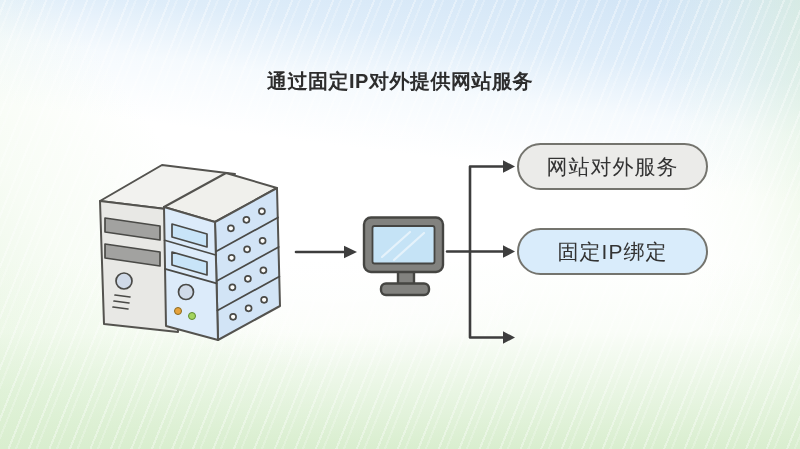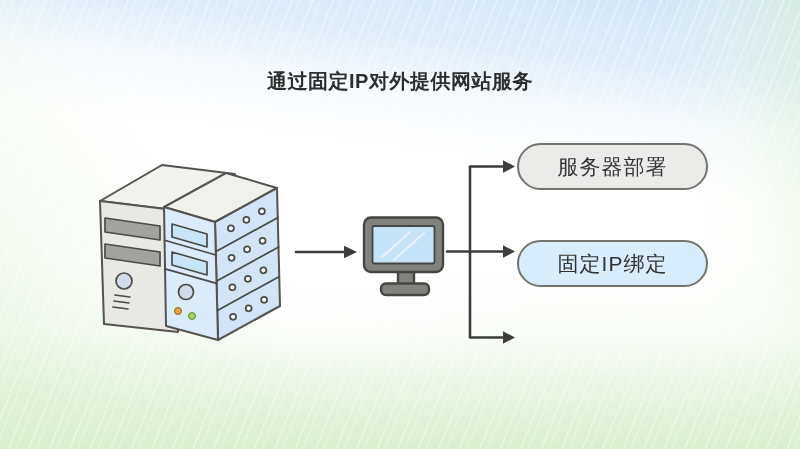--- a/index.html
+++ b/index.html
@@ -73,21 +73,21 @@
   .monitor-screen { fill:var(--monitor-screen, #c5e3f6); stroke:#454542; stroke-width:1.8; }
   .screen-shine   { stroke:rgba(255,255,255,0.55); stroke-width:2.2; stroke-linecap:round; }
 
   .step-box {
     position:absolute; left:517px; width:191px; height:47px;
     box-sizing:border-box; border:2px solid var(--box-border, #74746e);
     border-radius:24px; display:flex; align-items:center; justify-content:center;
     font-size:21px; font-weight:500; color:#333333; letter-spacing:1px;
   }
   .step-1 { top:143px; }
-  .step-2 { top:240px; }
+  .step-2 { top:228px; }
   .step-3 { top:315px; }
 </style>
 </head>
 <body>
 
 <div class="canvas" style="--bg-top: #cfe3f5; --bg-bottom: #d9eecf; --text: #2d2d2d; --line: #3d3d3d; --box-border: #74746e; --tower-gray: #e8e8e5; --tower-blue: #dcebfa; --monitor-frame: #82827f; --monitor-screen: #c5e3f6;">
 
   <div class="bg bg-blue"></div>
   <div class="bg bg-green"></div>
   <div class="bg bg-glow"></div>
@@ -152,19 +152,19 @@
 
     <g>
       <path class="flow-line" d="M447,251.5 H470 M470,166.5 V337.5 M470,166.5 H503 M470,251.5 H503 M470,337.5 H503"></path>
       <polygon class="flow-head" points="503,160.2 515,166.5 503,172.8"></polygon>
       <polygon class="flow-head" points="503,245.2 515,251.5 503,257.8"></polygon>
       <polygon class="flow-head" points="503,331.2 515,337.5 503,343.8"></polygon>
     </g>
   </svg>
 
   <div class="step-box step-1" style="background-color: rgb(235, 235, 233);">
-    <span>服务器部署</span>
+    <span>网站对外服务</span>
   </div>
   <div class="step-box step-2" style="background-color: rgb(217, 236, 251);">
     <span>固定IP绑定</span>
   </div>
 
 </div>
 
 </body></html>

